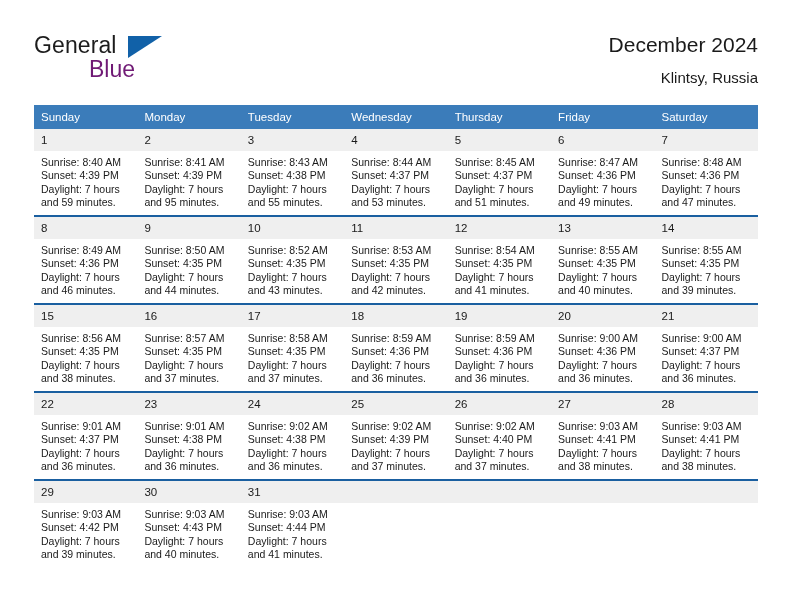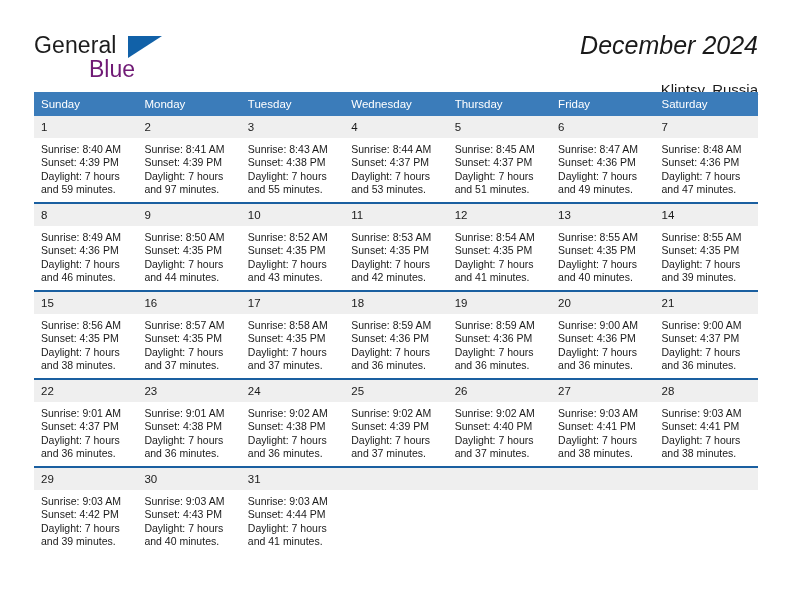--- a/index.html
+++ b/index.html
@@ -67,40 +67,39 @@
     border-bottom: 22px solid transparent;
   }
 
   .title-block {
     position: absolute;
     right: 0;
     top: 0;
     text-align: right;
   }
   .cal-title {
-    font-size: 25px;
+    font-size: 21px;
     font-weight: normal;
     color: #1a1a1a;
     line-height: 38px;
     white-space: nowrap;
-    font-style: italic;
   }
   .cal-subtitle {
     font-size: 15px;
     color: #1a1a1a;
     line-height: 20px;
-    margin-top: 16px;
+    margin-top: 4px;
     white-space: nowrap;
   }
 
   
   .calendar {
     position: absolute;
     left: 34px;
-    top: 92px;
+    top: 105px;
     width: 724px;
     border-collapse: collapse;
     table-layout: fixed;
   }
 
   .calendar th {
     background: #3b7cba;
     color: #ffffff;
     font-size: 11.5px;
     font-weight: normal;
@@ -186,21 +185,21 @@
               <div>Daylight: 7 hours</div>
               <div>and 59 minutes.</div>
             </div>
           </td>
           <td>
             <div class="daynum">2</div>
             <div class="dayinfo">
               <div>Sunrise: 8:41 AM</div>
               <div>Sunset: 4:39 PM</div>
               <div>Daylight: 7 hours</div>
-              <div>and 97 minutes.</div>
+              <div>and 95 minutes.</div>
             </div>
           </td>
           <td>
             <div class="daynum">3</div>
             <div class="dayinfo">
               <div>Sunrise: 8:43 AM</div>
               <div>Sunset: 4:38 PM</div>
               <div>Daylight: 7 hours</div>
               <div>and 55 minutes.</div>
             </div>

